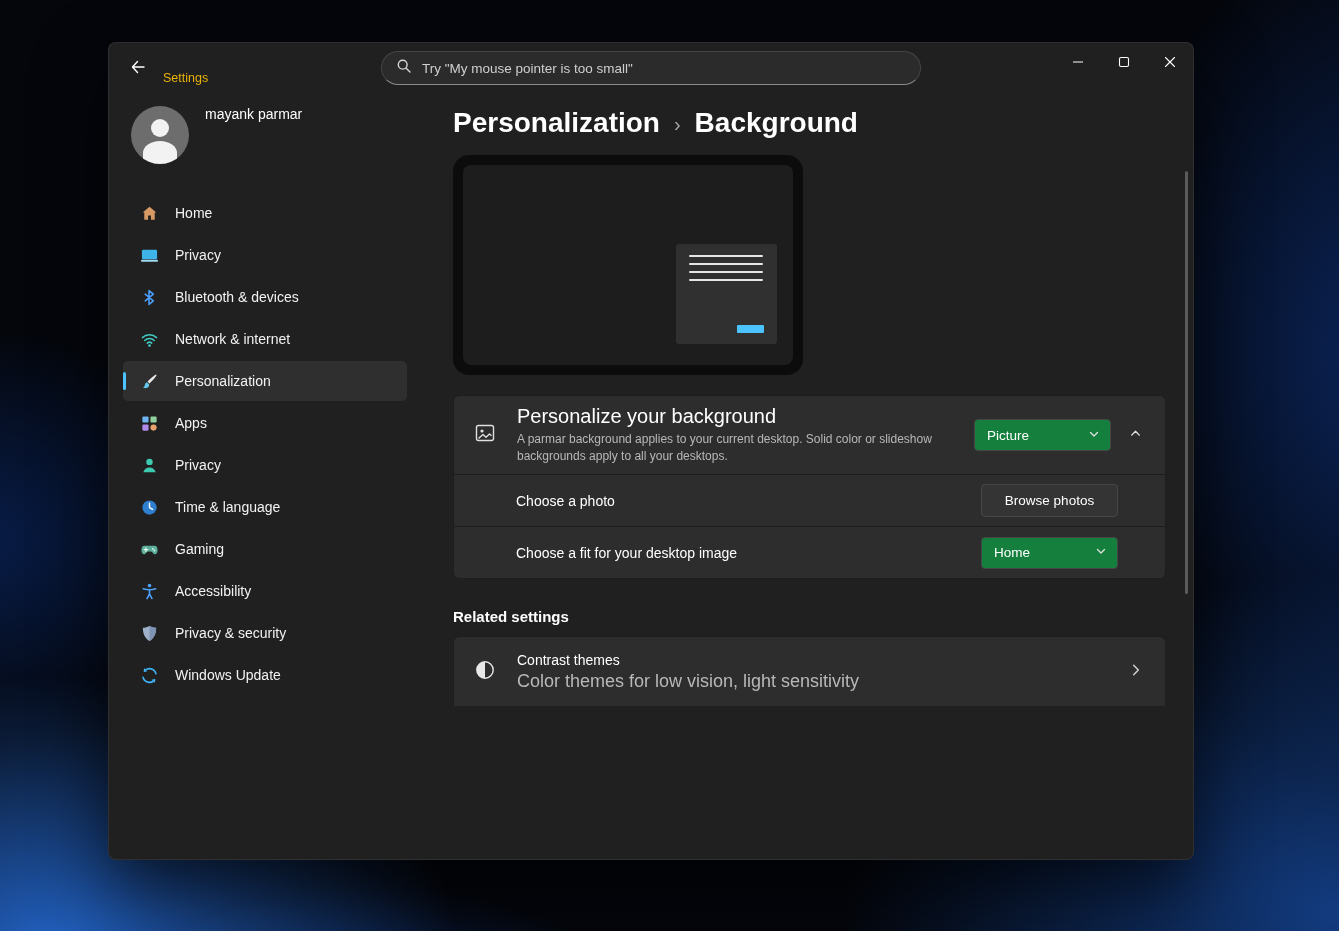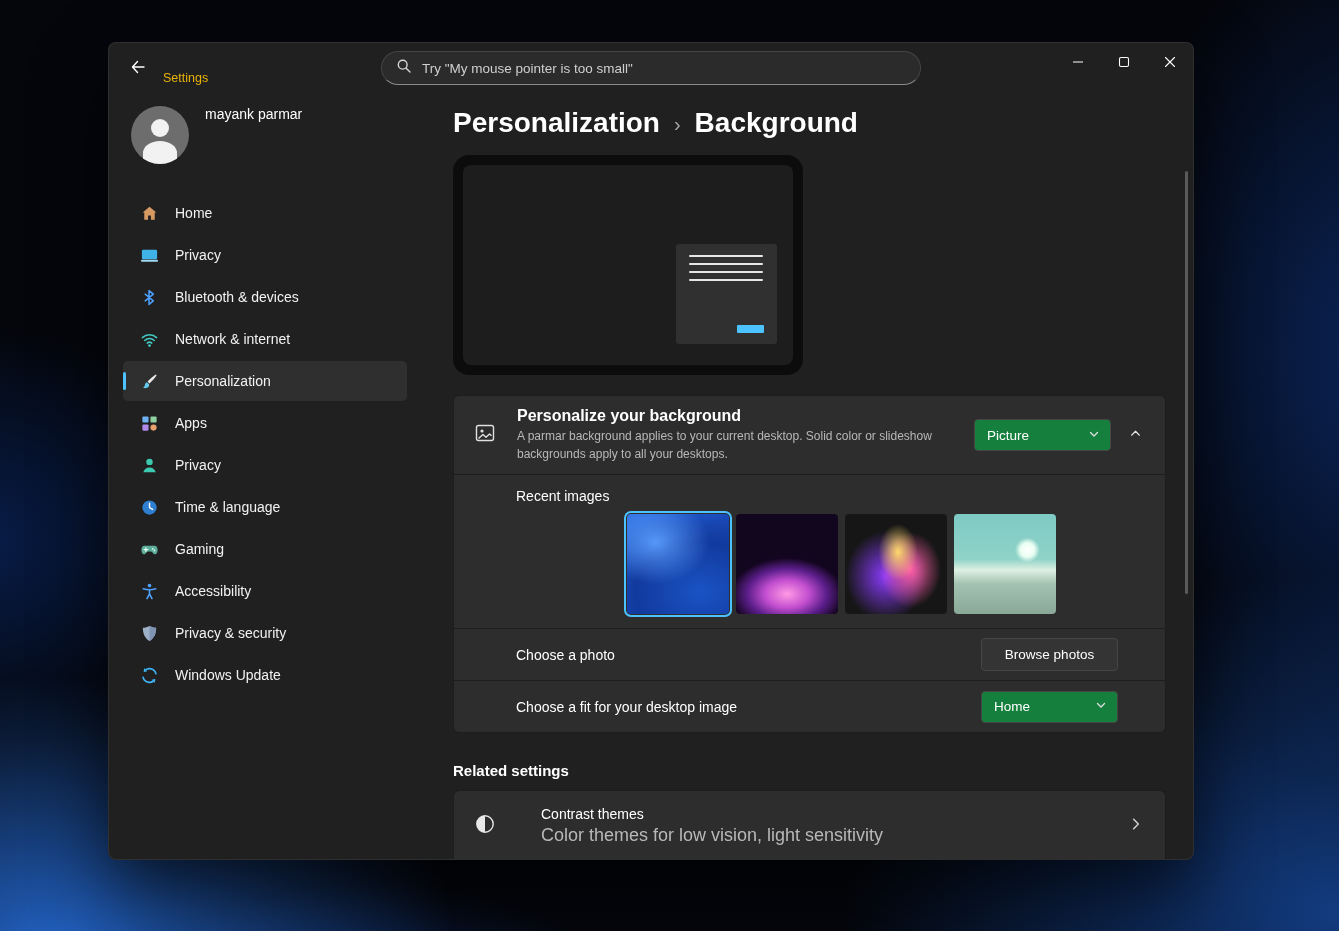--- a/index.html
+++ b/index.html
@@ -63,21 +63,21 @@
   
   .preview { margin-top:13px; width:350px; height:220px; background:#0c0c0c; border-radius:16px; padding:10px; }
   .preview-inner { width:100%; height:100%; background:#1d1d1d; border-radius:8px; position:relative; overflow:hidden; }
   .mock-window { position:absolute; right:16px; top:79px; width:101px; height:100px; background:#303030; border-radius:3px; padding:11px 13px; }
   .mock-line { height:2px; background:#e6e6e6; border-radius:1px; margin-bottom:6px; }
   .mock-btn { position:absolute; right:13px; bottom:11px; width:27px; height:8px; border-radius:1px; background:#4cc2ff; }
   
   .card-group { margin-top:20px; width:713px; background:#2d2d2d; border-radius:6px; border:1px solid #1d1d1d; overflow:hidden; }
   .card-top { display:flex; align-items:center; height:78px; padding:0 15px 0 20px; }
   .card-top .texts { margin-left:21px; width:452px; }
-  .card-title { font-size:16px; color:#ffffff; margin-bottom:3px;font-weight:bold; }
+  .card-title { font-size:20px; color:#ffffff; margin-bottom:3px; }
   .card-desc { font-size:12px; color:#b8b8b8; line-height:1.45; }
   .spacer { flex:1; }
   .dropdown {
     width:137px; height:32px; background:#15803d; border:1px solid #464646;
     border-radius:4px; display:flex; align-items:center; padding:0 10px 0 12px;
     font-size:13.5px; color:#ffffff; cursor:pointer;
   }
   .dropdown .dd-label { flex:1; text-align:left; }
   .chev-btn { width:30px; height:30px; margin-left:9px; border:none; background:transparent; display:flex; align-items:center; justify-content:center; cursor:pointer; border-radius:4px; }
   .section { border-top:1px solid #1d1d1d; }
@@ -106,21 +106,21 @@
   .row-label { font-size:14px; color:#ffffff; }
   .btn {
     width:137px; height:33px; background:#343434; border:1px solid #464646;
     border-radius:4px; color:#ffffff; font-size:13.5px; font-family:inherit; cursor:pointer;
   }
   
   .related-heading { margin-top:29px; font-size:15px; font-weight:700; }
   .related-card {
     margin-top:11px; width:713px; height:70px; background:#2d2d2d;
     border-radius:6px 6px 0 0; border:1px solid #1d1d1d; border-bottom:none;
-    display:flex; align-items:center; padding:0 22px 0 20px; cursor:pointer;gap:24px;
+    display:flex; align-items:center; padding:0 22px 0 20px; cursor:pointer;
   }
   .related-card .texts { margin-left:21px; }
   .related-title { font-size:14px; color:#ffffff; margin-bottom:3px; }
   .related-sub { font-size:18px; color:#b8b8b8; }
   
   .scrollbar { position:absolute; right:5px; top:128px; width:3px; height:423px; border-radius:2px; background:#5a5a5a; cursor:pointer; }
 </style>
 </head>
 <body>
 
@@ -338,29 +338,20 @@
             </div>
             <button class="chev-btn">
               <span>
                 <svg width="13" height="13" viewBox="0 0 12 12">
                     <path d="m2.5 7.5 3.5-3.5 3.5 3.5" stroke="#e0e0e0" stroke-width="1.3" fill="none" stroke-linecap="round" stroke-linejoin="round"></path>
                   </svg>
               </span>
             </button>
           </div>
 
-          <div class="section recent-section">
-            <div class="recent-label">Recent images</div>
-            <div class="thumbs">
-              <div class="thumb thumb1 selected" title="windows-11-bloom-blue"></div>
-              <div class="thumb thumb2" title="dark-purple-glow"></div>
-              <div class="thumb thumb3" title="abstract-color-bloom"></div>
-              <div class="thumb thumb4" title="beach-horizon-sun"></div>
-            </div>
-          </div>
 
           <div class="section setting-row">
             <span class="row-label">Choose a photo</span>
             <div class="spacer"></div>
             <button class="btn">Browse photos</button>
           </div>
 
           <div class="section setting-row">
             <span class="row-label">Choose a fit for your desktop image</span>
             <div class="spacer"></div>

